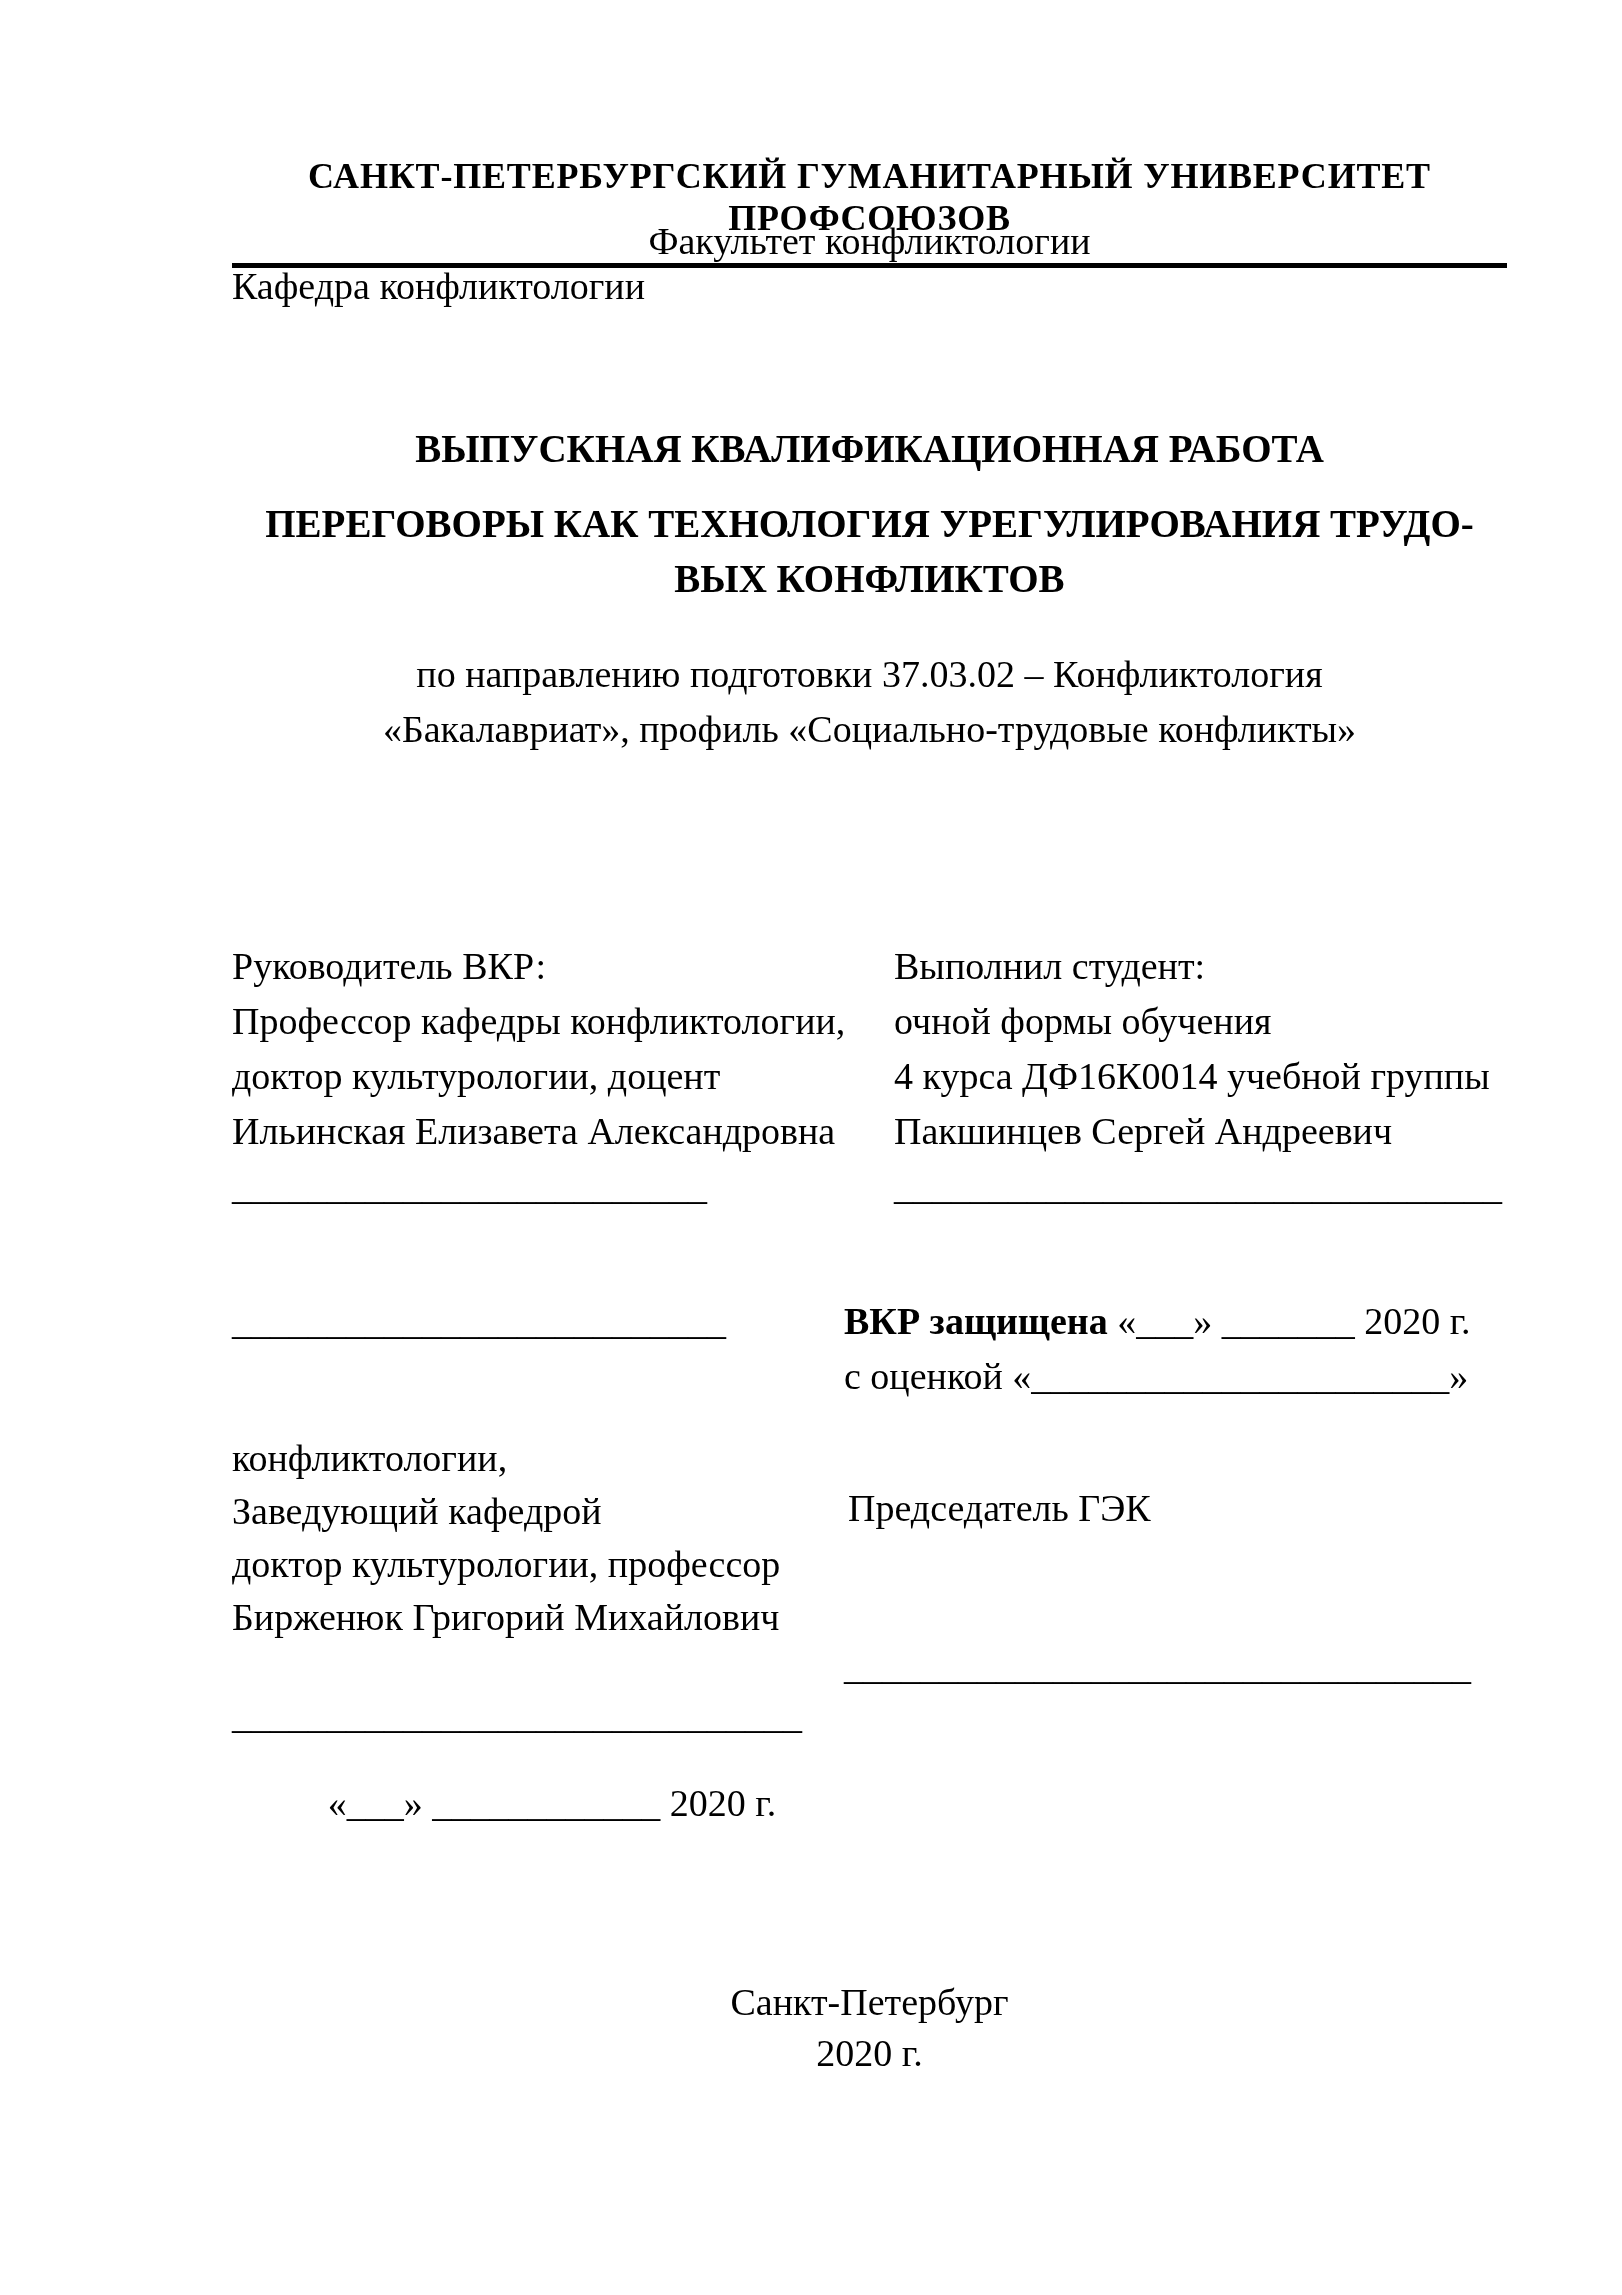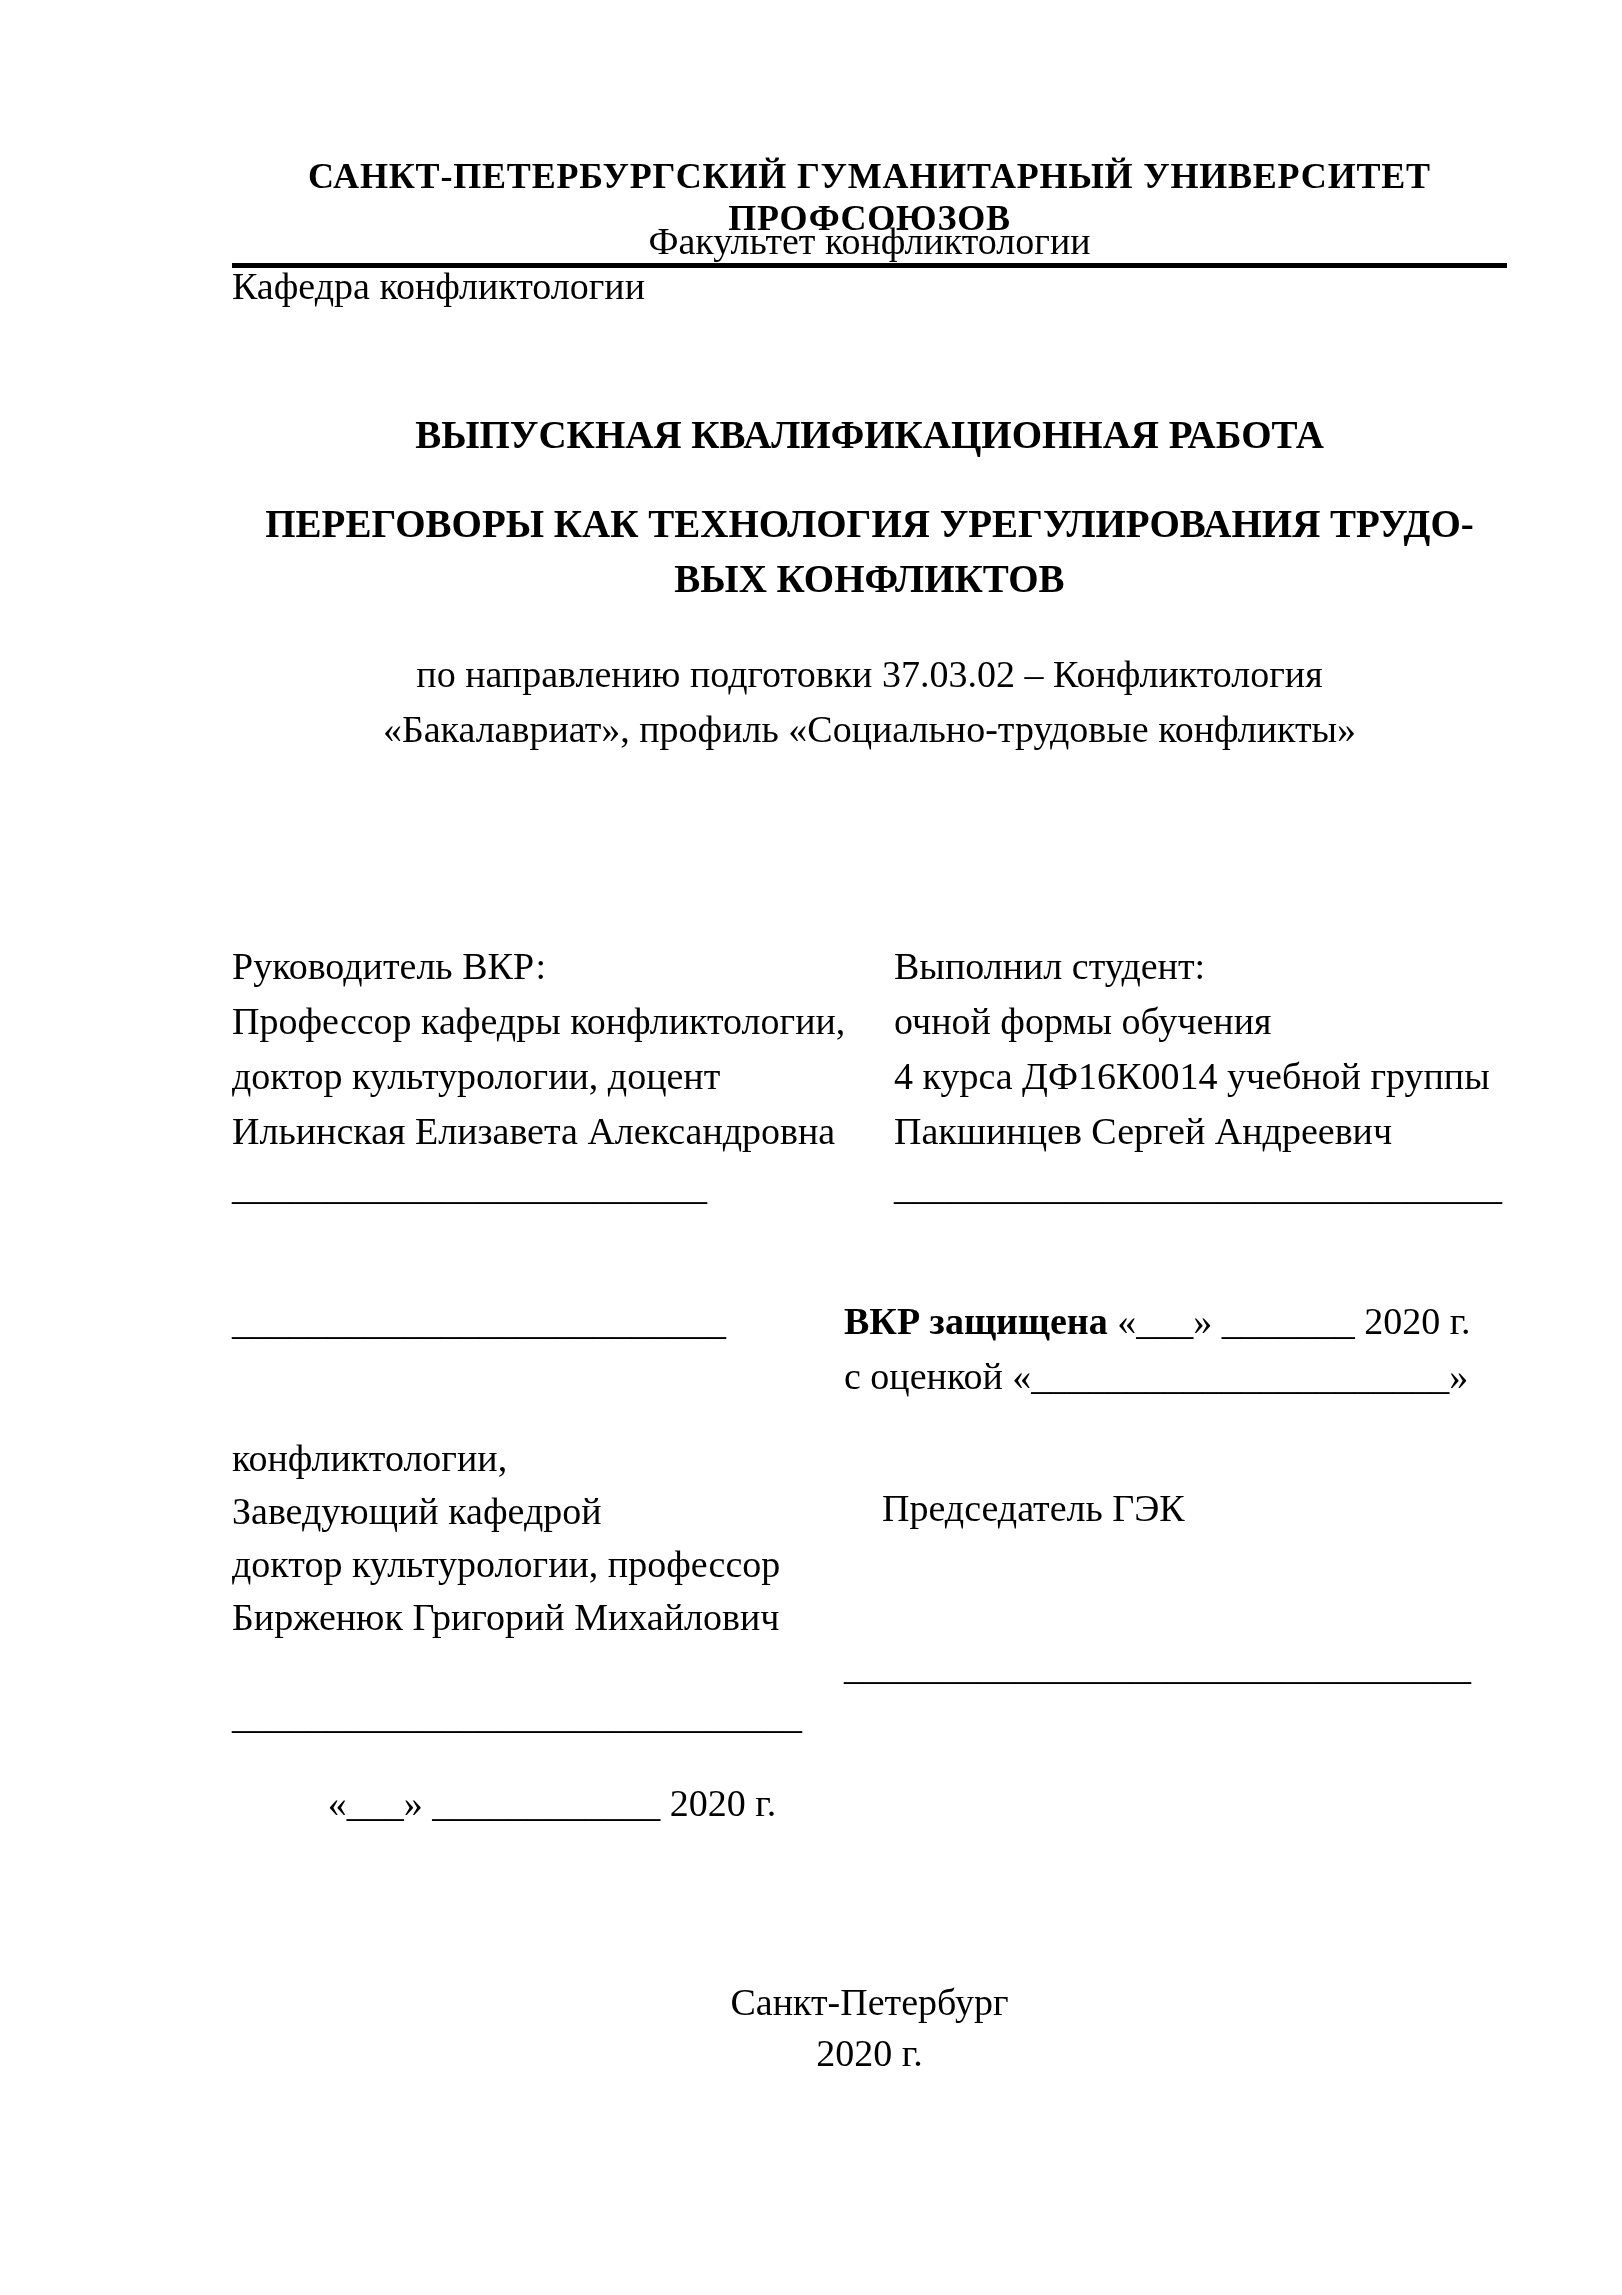--- a/index.html
+++ b/index.html
@@ -19,32 +19,32 @@
 
   #university {
     left: 232px; top: 155px; width: 1275px;
     text-align: center; font-weight: 700;
     font-size: 36px; line-height: 42px; letter-spacing: 0.8px;
     padding-bottom: 24px; border-bottom: 5.5px solid #000;
   }
   #faculty        { left: 232px;  top: 214px;  width: 1275px; text-align: center; }
   #department     { left: 232px;  top: 259px;  width: 1275px; text-align: left; }
 
-  #work-type      { left: 232px;  top: 407px;  width: 1275px; text-align: center; font-weight: 700; font-size: 39px; }
+  #work-type      { left: 232px;  top: 421px;  width: 1275px; text-align: center; font-weight: 700; font-size: 39px; }
   #thesis-title   { left: 232px;  top: 496px;  width: 1275px; text-align: center; font-weight: 700; font-size: 39px; line-height: 55px; }
   #program        { left: 232px;  top: 647px;  width: 1275px; text-align: center; line-height: 55px; }
 
   #supervisor     { left: 232px;  top: 939px; width: 640px; }
   #student        { left: 883px; top: 939px; width: 640px; margin-left: 11px; }
 
   #left-blank     { left: 232px;  top: 1294px; width: 640px; }
   #defense        { left: 844px; top: 1294px; width: 679px; }
 
   #dept-head      { left: 232px;  top: 1432px; width: 640px; line-height: 53px; }
-  #chairman       { left: 848px; top: 1481px; width: 675px; margin-left: 34px; }
+  #chairman       { left: 848px; top: 1481px; width: 675px; }
   #chairman-line  { left: 844px; top: 1639px; width: 679px; }
   #dept-head-line { left: 232px;  top: 1688px; width: 640px; }
 
   #date-line      { left: 232px;  top: 1776px; width: 640px; text-align: center; }
 
   #city-block     { left: 232px;  top: 1977px; width: 1275px; text-align: center; line-height: 51px; }
 </style>
 </head>
 <body>
 

